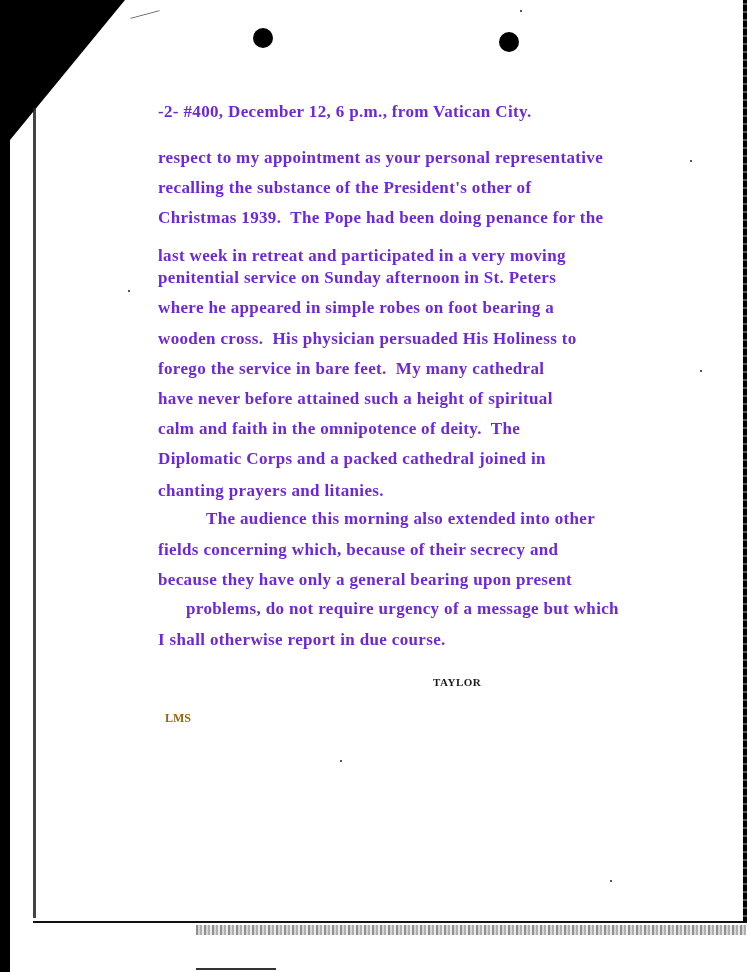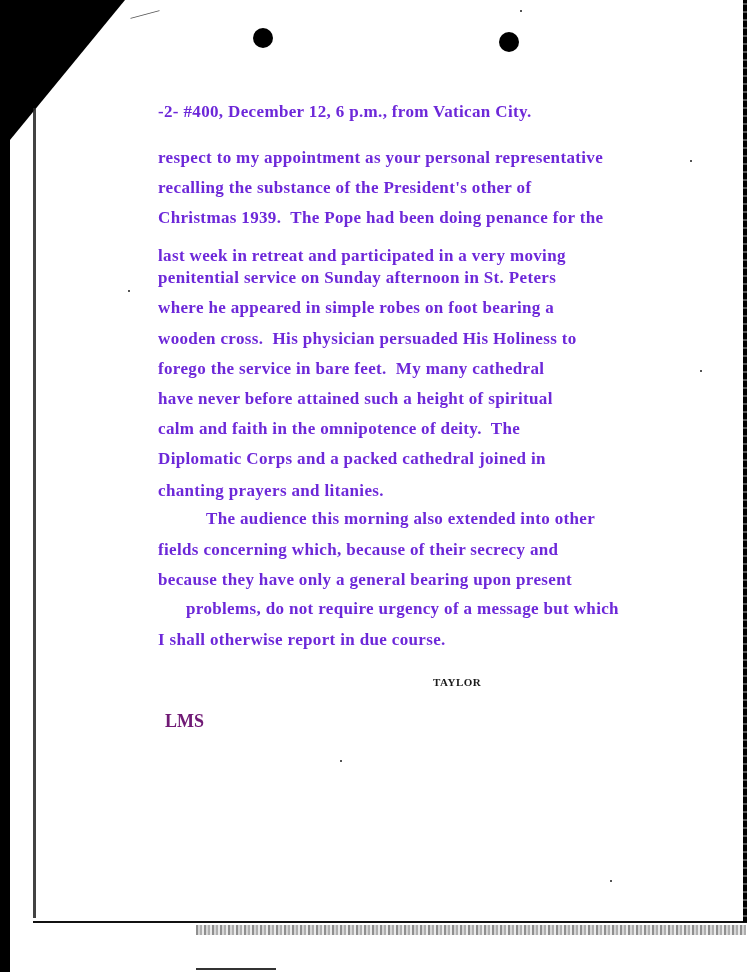--- a/index.html
+++ b/index.html
@@ -95,23 +95,23 @@
       font-family: "Liberation Serif", "DejaVu Serif", serif;
       font-size: 11px;
       font-weight: bold;
       letter-spacing: 0.5px;
       color: #1a1a1a;
     }
     .initials {
       position: absolute;
       left: 165px; top: 711px;
       font-family: "Liberation Serif", "DejaVu Serif", serif;
-      font-size: 18px;
+      font-size: 12px;
       font-weight: bold;
-      color: #701a75;
+      color: #a16207;
     }
     .speck {
       position: absolute;
       width: 2px; height: 2px;
       background: #555;
     }
   </style>
 </head>
 <body>
 

